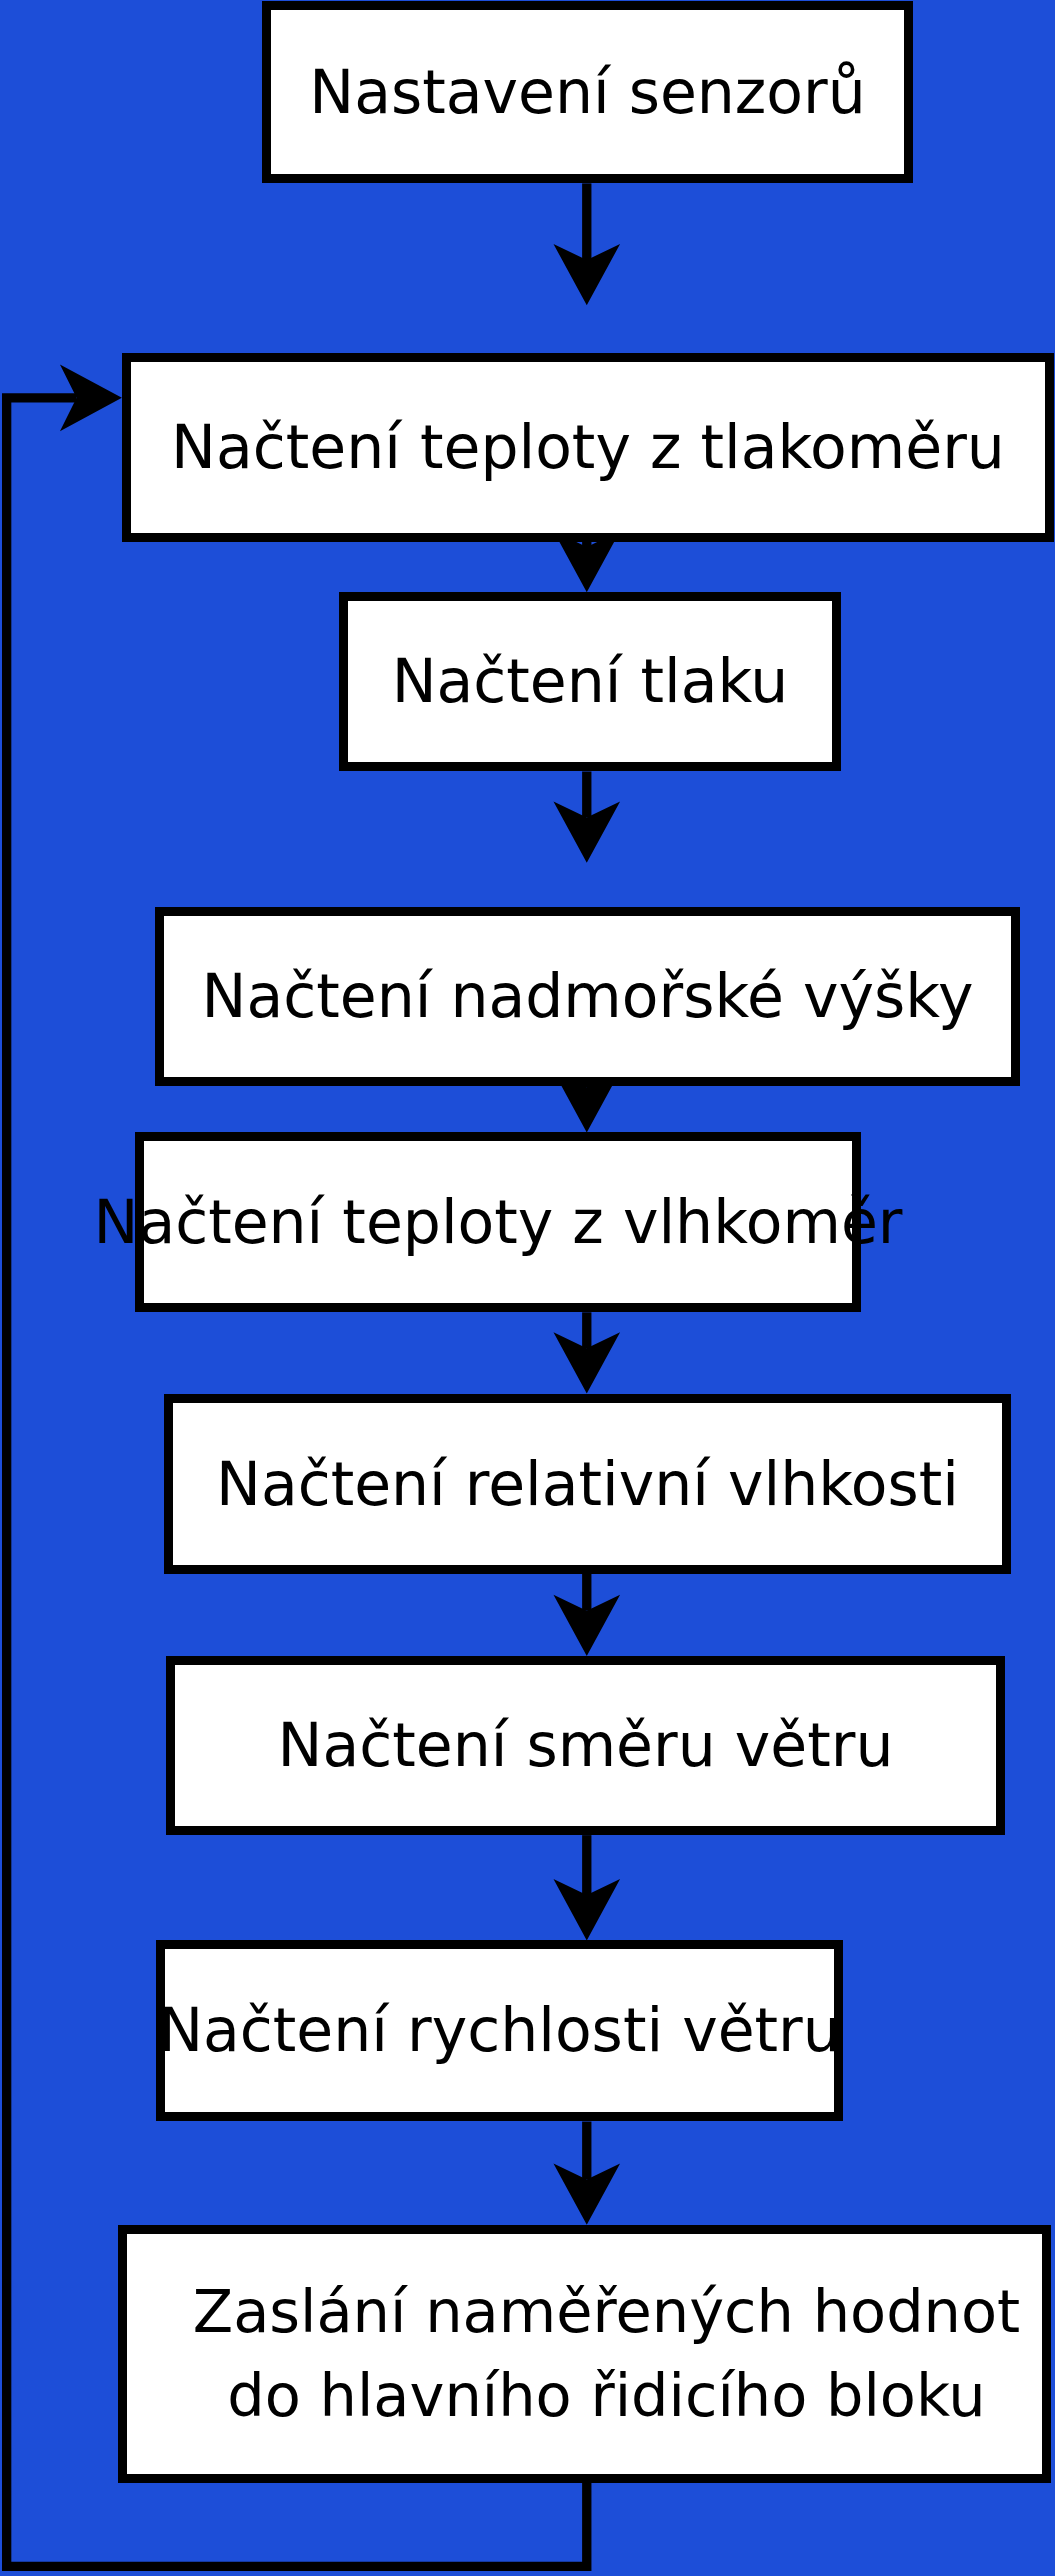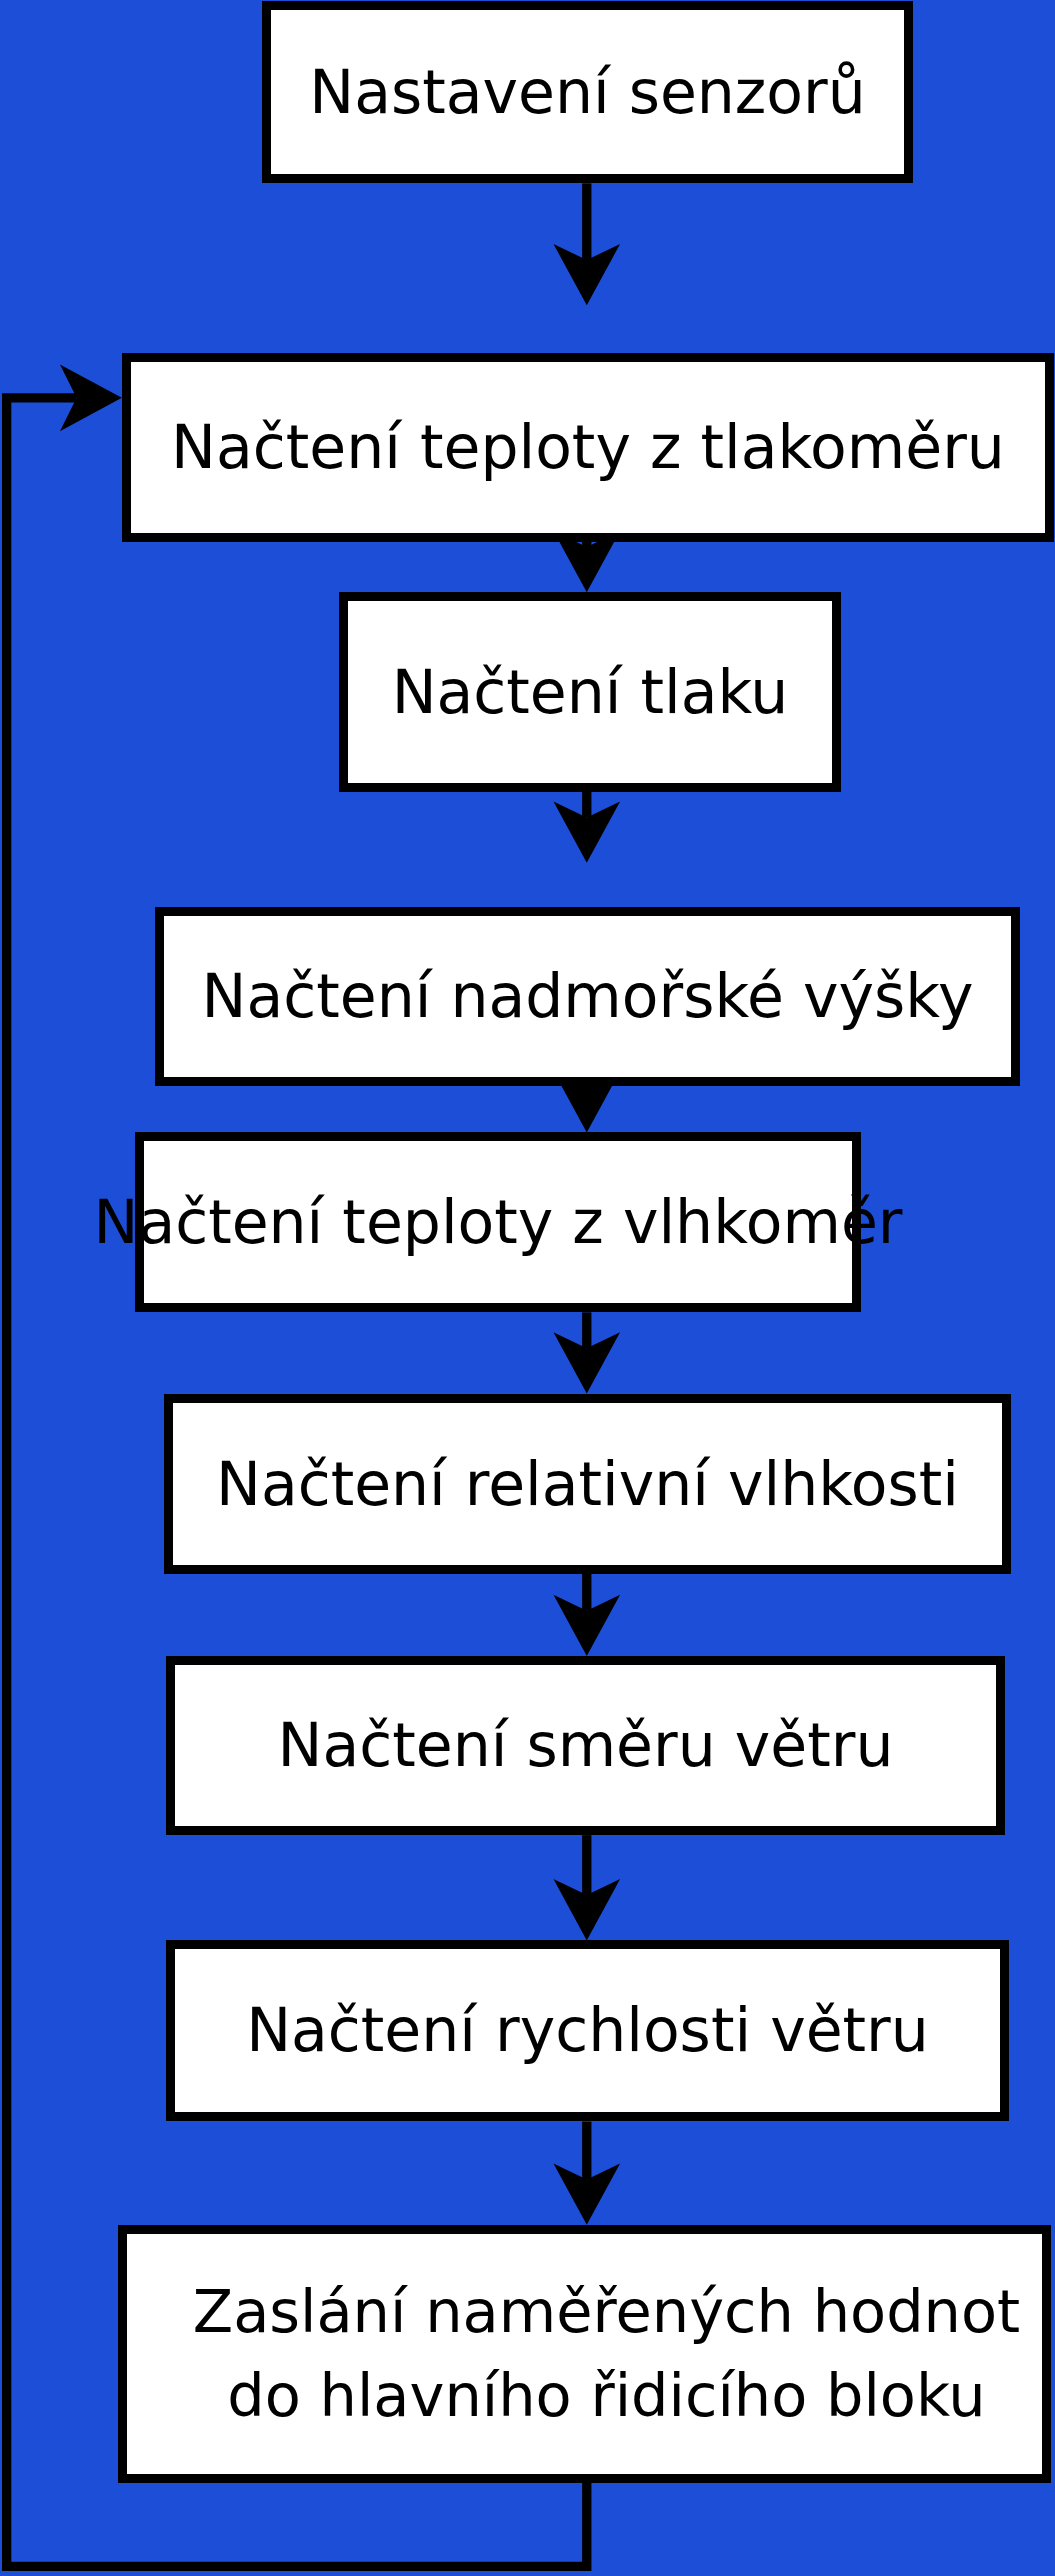--- a/index.html
+++ b/index.html
@@ -28,26 +28,26 @@
     justify-content: center;
     text-align: center;
     font-size: 60px;
     line-height: 1.25;
     white-space: nowrap;
   }
   .node.multiline { white-space: normal; font-size: 59px; line-height: 1.42; padding-left: 44px; }
   
   .n1 { left: 262px; top: 1.3px;    width: 651px;  height: 182px; }
   .n2 { left: 122px; top: 305px;  width: 932px; height: 189px; margin-top: 48px; }
-  .n3 { left: 339px; top: 592px;  width: 502px;  height: 200px; text-align: center; }
+  .n3 { left: 339px; top: 592px;  width: 502px;  height: 179px; text-align: center; }
   .n4 { left: 155px; top: 863px; width: 865px; height: 179px; margin-top: 44px; }
   .n5 { left: 135px; top: 1132px; width: 726px; height: 180px; }
   .n6 { left: 164px; top: 1394px; width: 847px; height: 180px; }
   .n7 { left: 166px; top: 1656px; width: 839px; height: 179px; }
-  .n8 { left: 166px; top: 1940px; width: 843px; height: 181px; }
+  .n8 { left: 156px; top: 1940px; width: 687px; height: 181px; }
   .n9 { left: 118px; top: 2225px; width: 933px; height: 258px; }
 </style>
 </head>
 <body>
 
 <div class="stage">
 
   <svg class="wires" viewBox="0 0 1584 3867" fill="none" stroke="#000000" stroke-width="14">
 
     <g>

